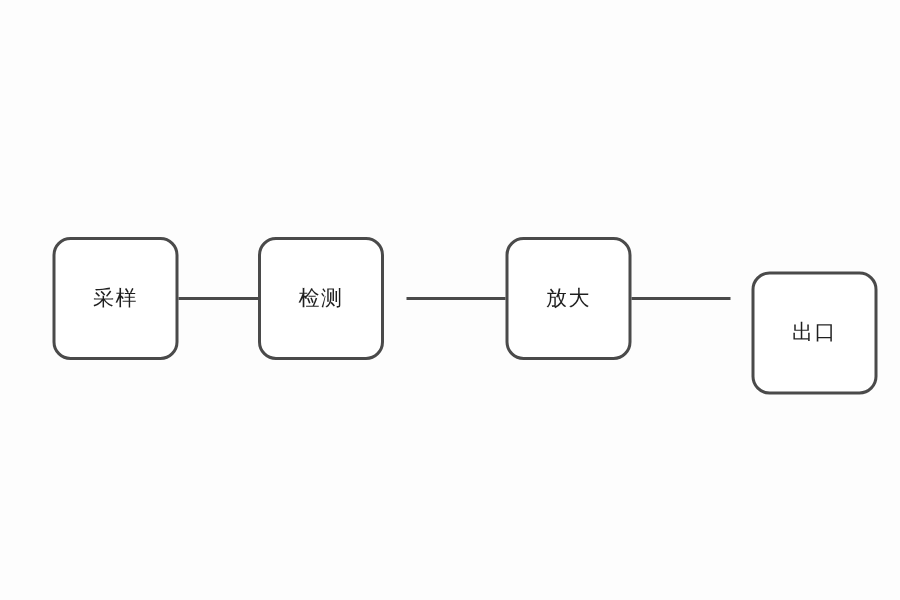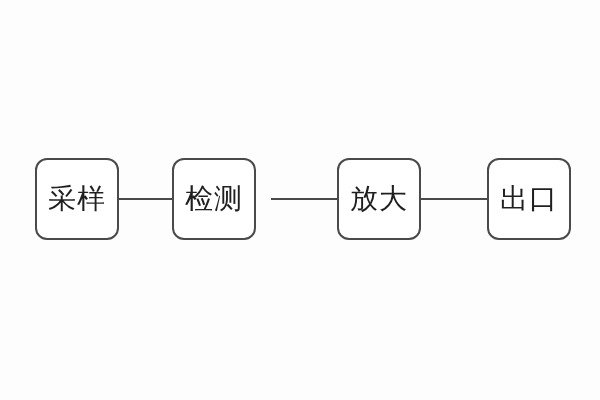--- a/index.html
+++ b/index.html
@@ -25,29 +25,29 @@
     height: 82px;
     box-sizing: border-box;
     background: var(--node-fill, #ffffff);
     border: 2px solid var(--node-border, #4a4a4a);
     border-radius: 12px;
     display: flex;
     align-items: center;
     justify-content: center;
   }
   .node-label {
-    font-size: 28px;
+    font-size: 14px;
     letter-spacing: 1px;
     color: var(--text, #1f1f1f);
     text-align: center;
   }
   .node-1 { left: 35px; }
   .node-2 { left: 172px; }
   .node-3 { left: 337px; font-family: Liberation Serif, serif; }
-  .node-4 { left: 487px; }
+  .node-4 { left: 501px; margin-top: 23px; }
   .connector {
     position: absolute;
     top: 198px;
     height: 2px;
     background: var(--connector, #4a4a4a);
   }
   .connector-1 { left: 119px; width: 68px; }
   .connector-2 { left: 271px; width: 66px; }
   .connector-3 { left: 421px; width: 66px; }
 </style>

